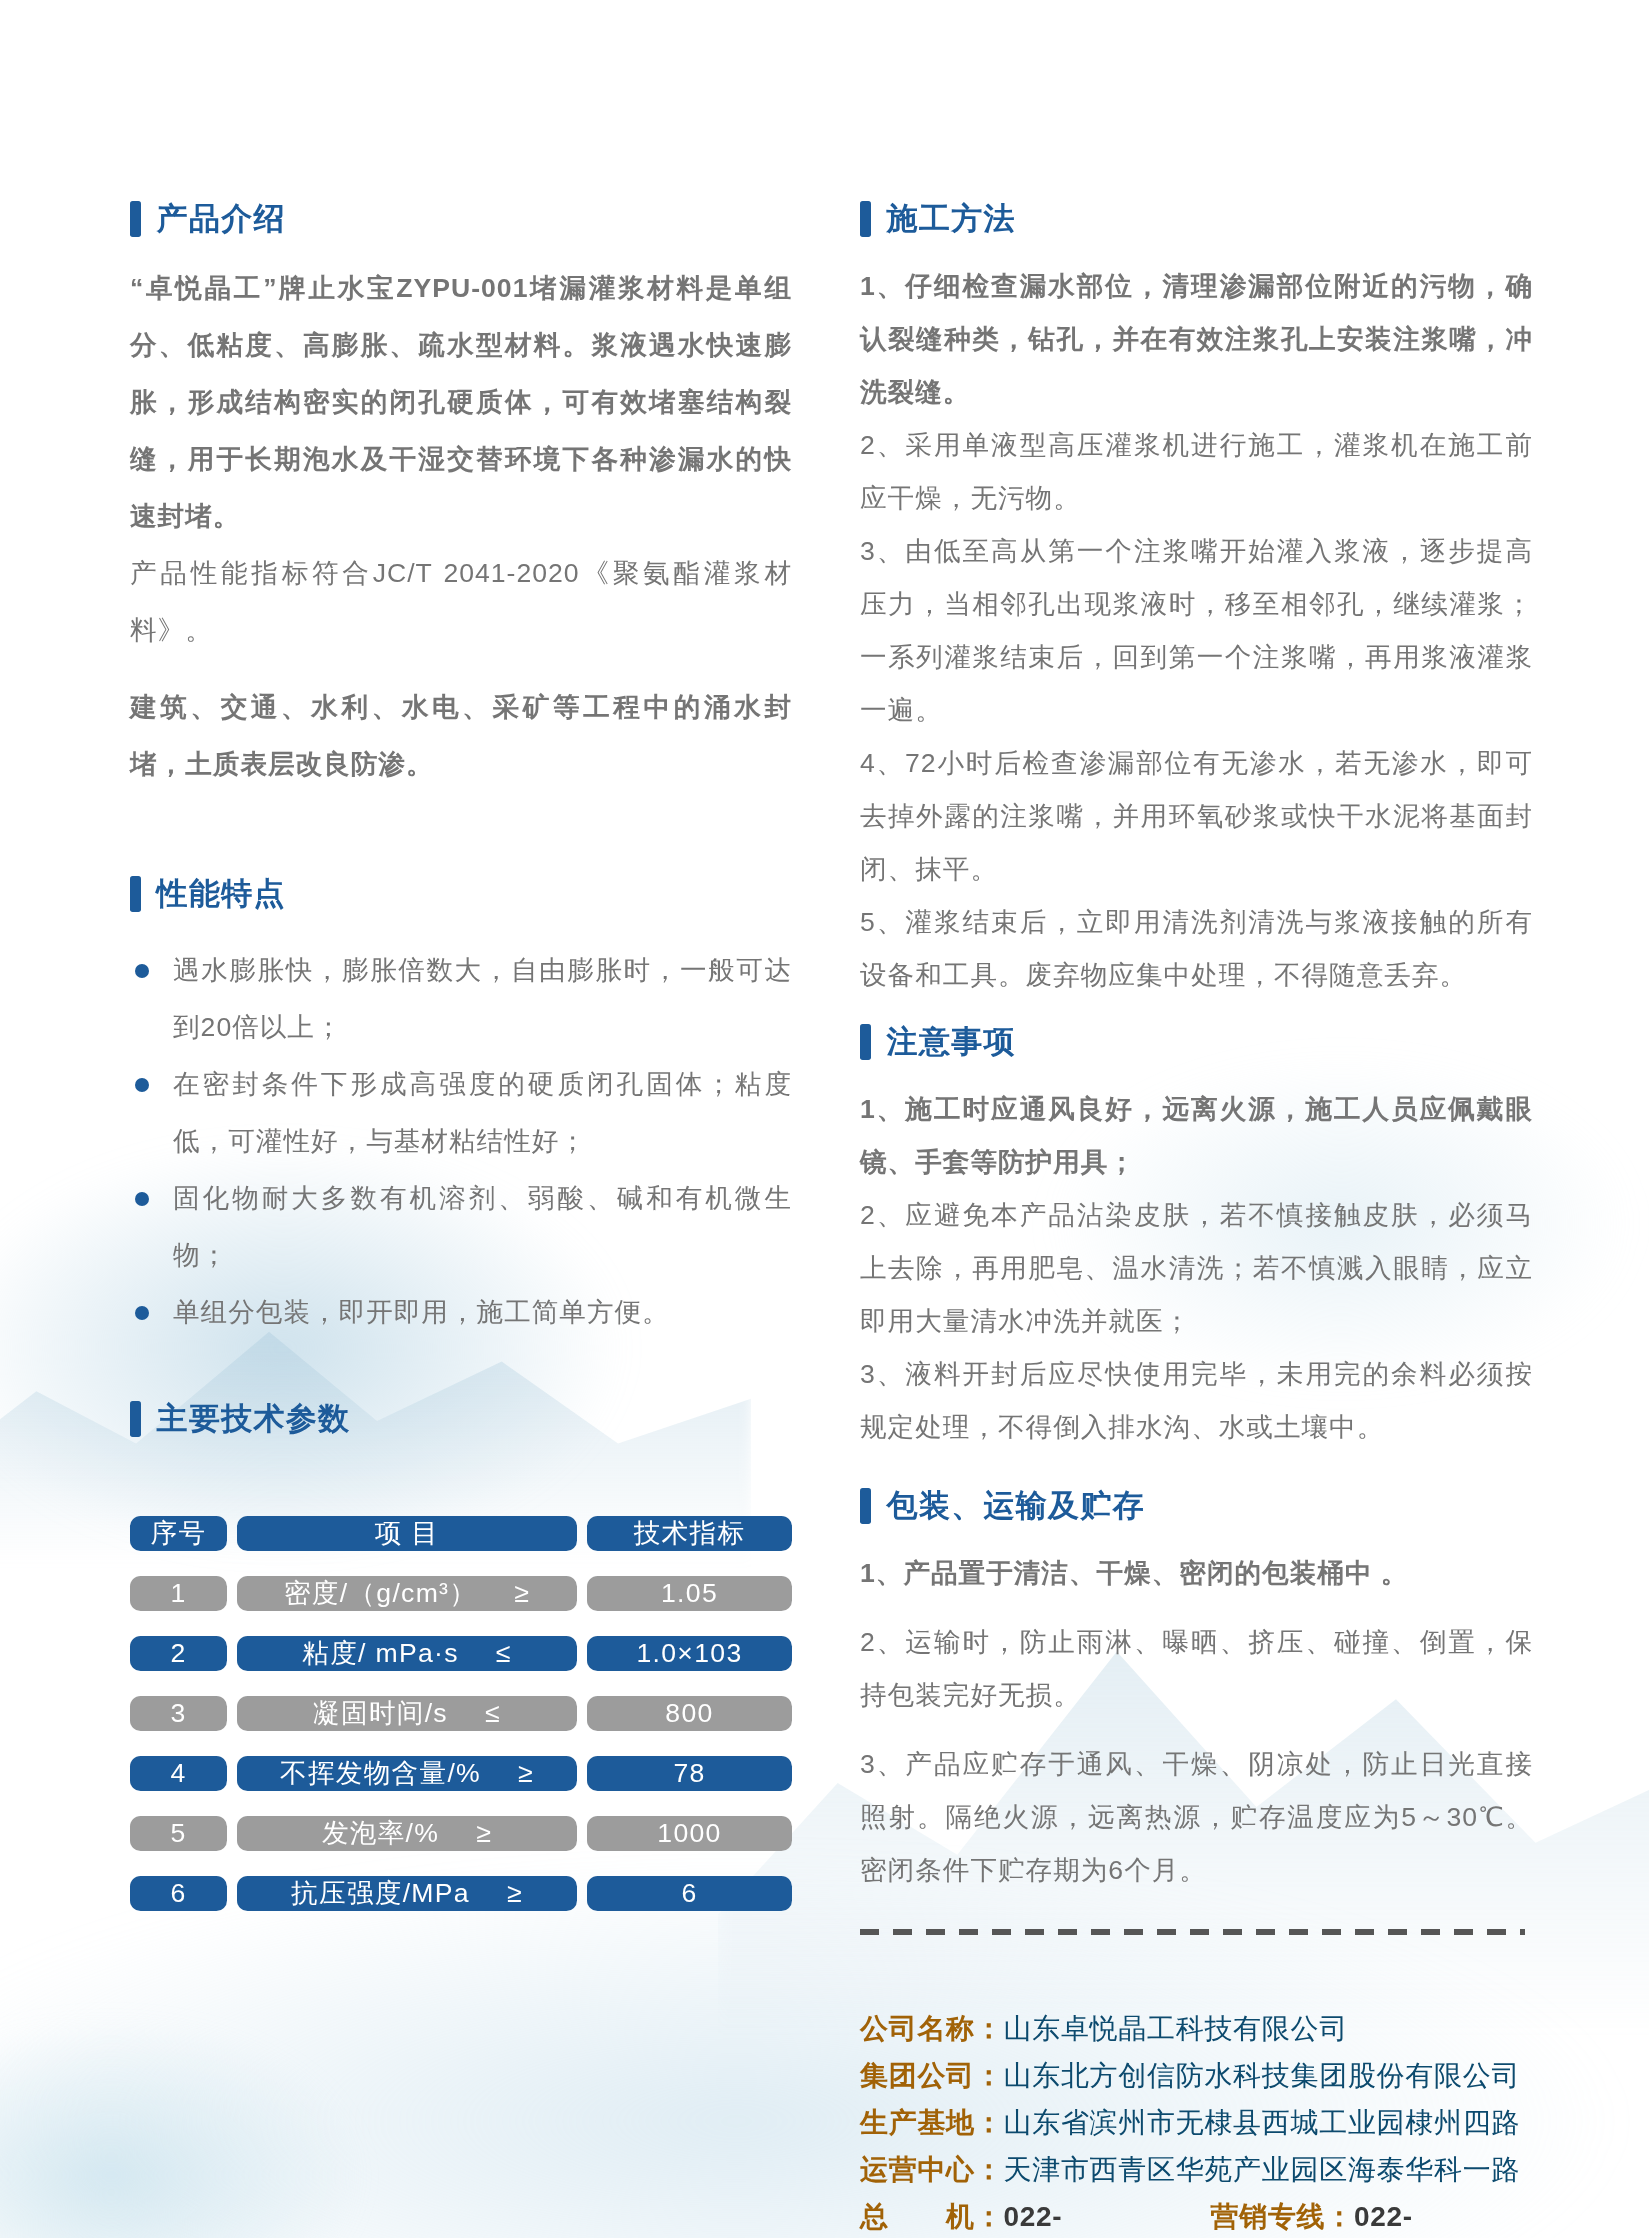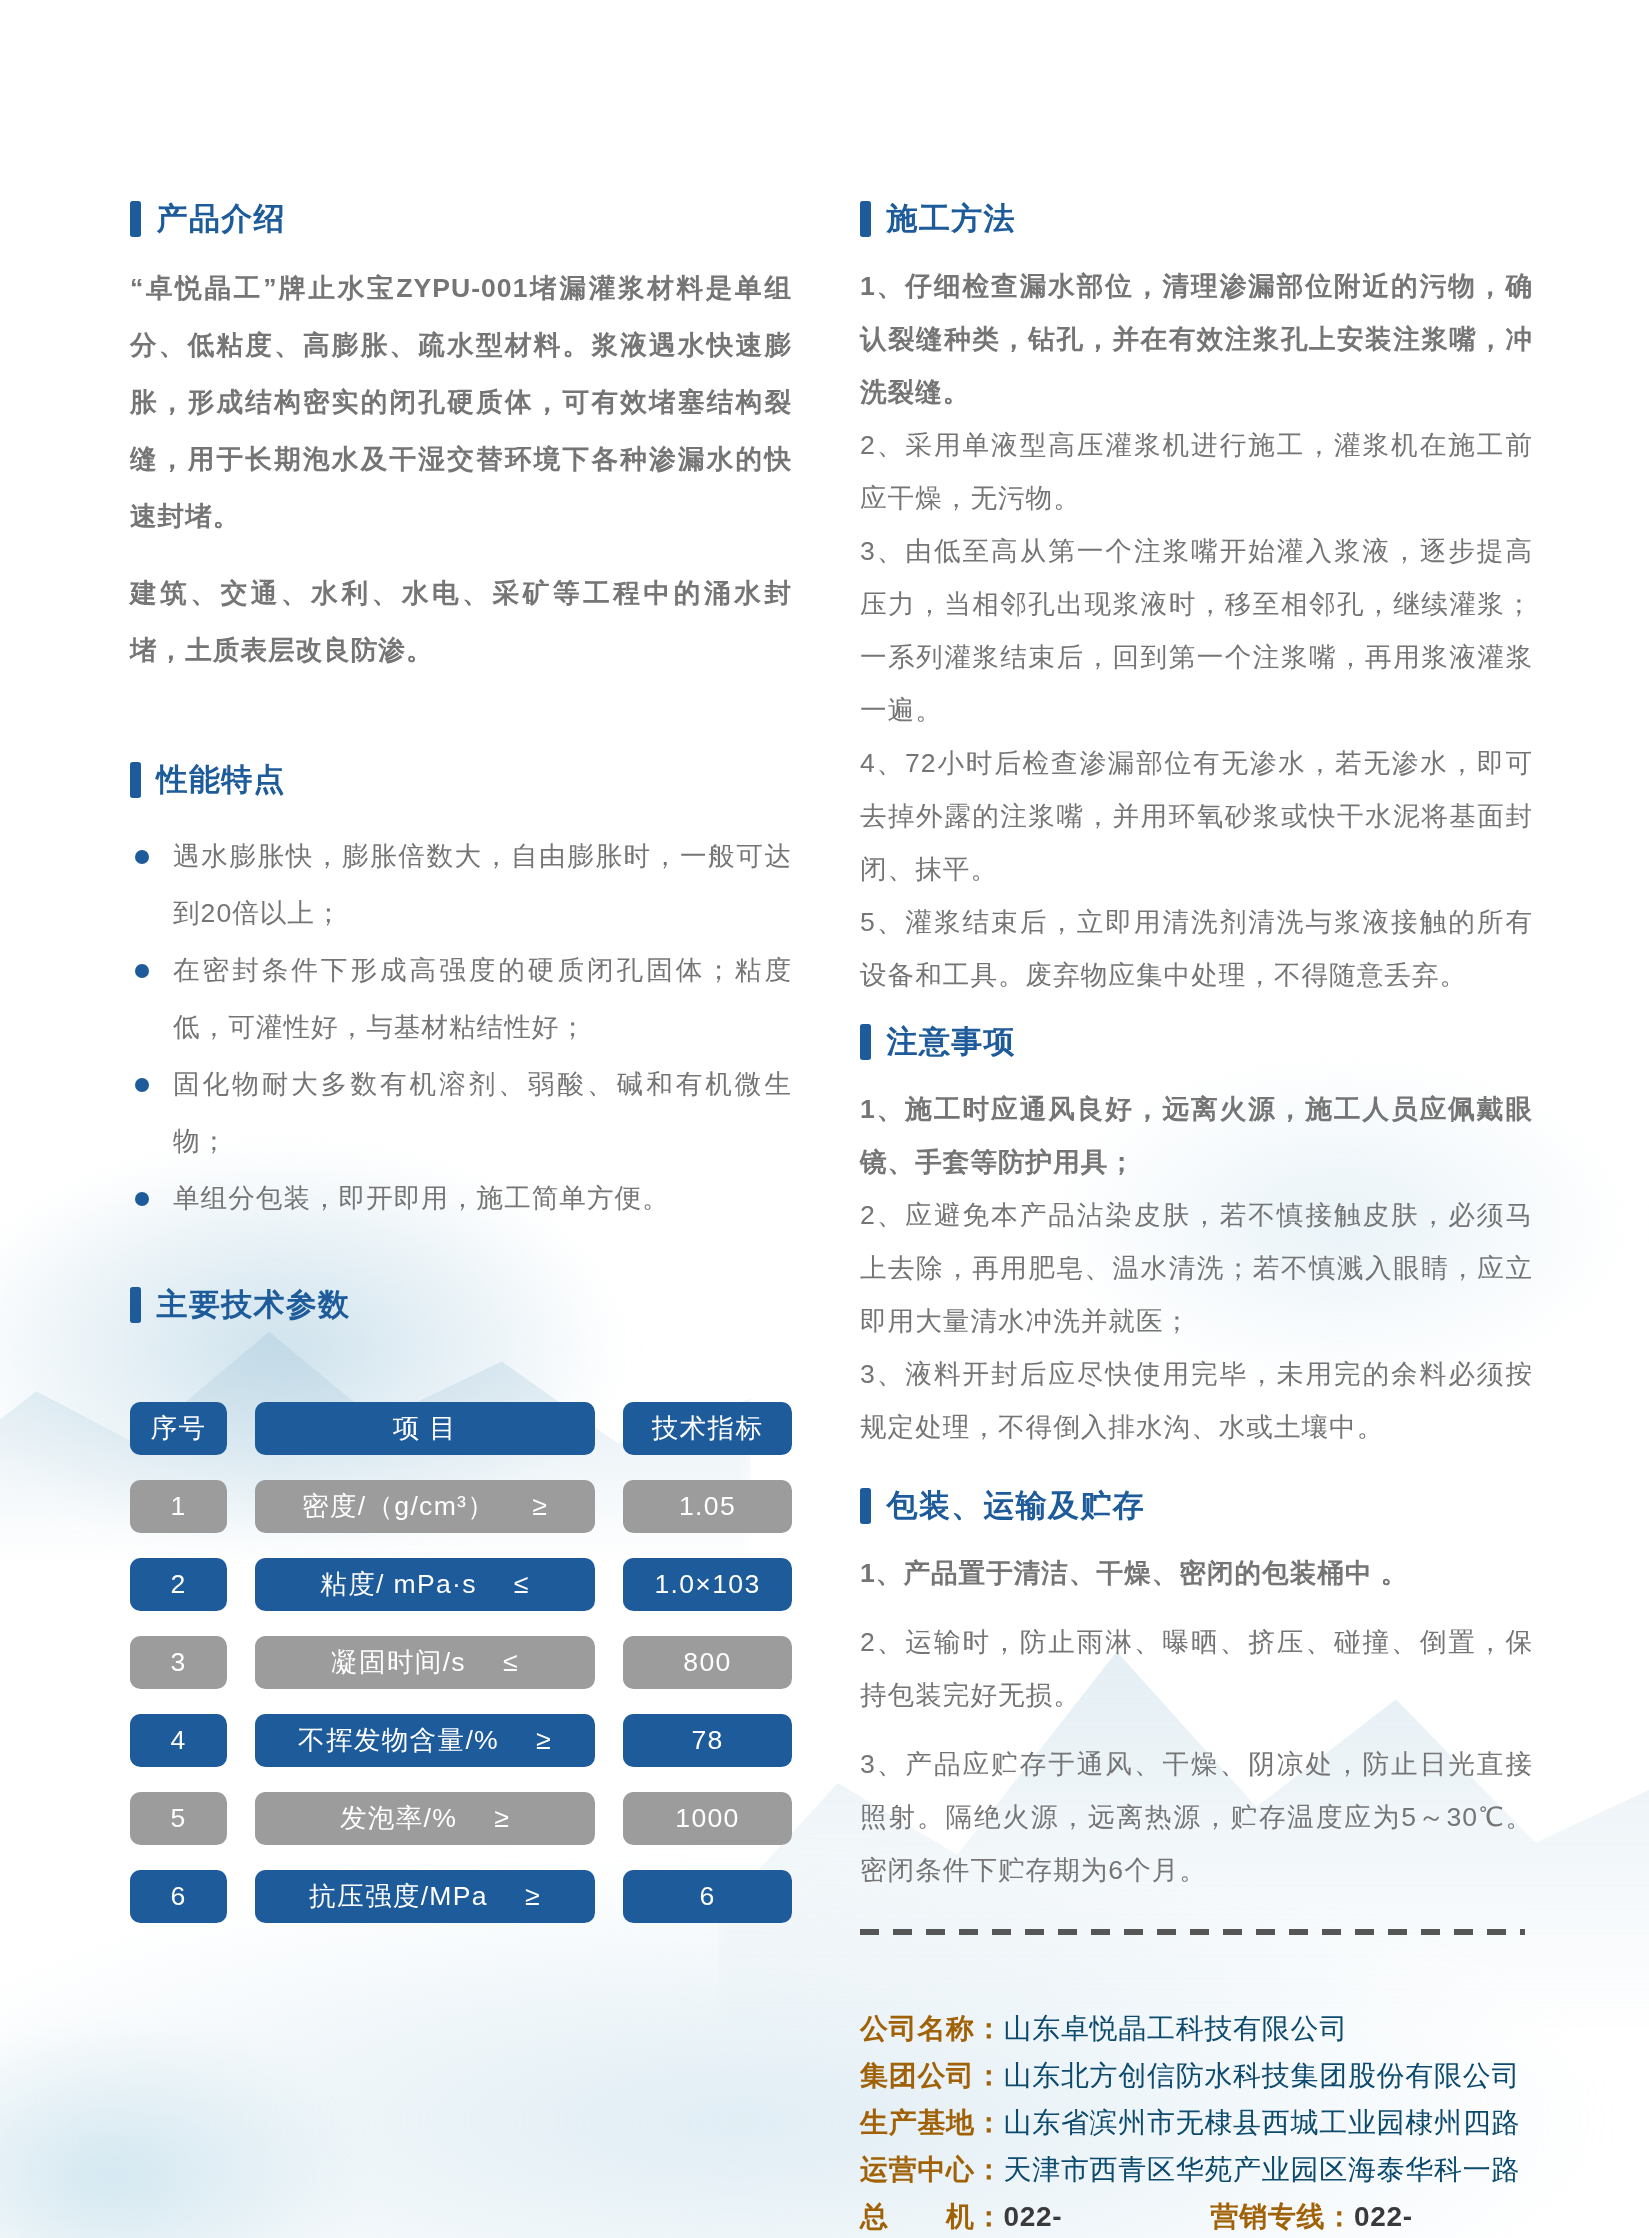--- a/index.html
+++ b/index.html
@@ -57,21 +57,21 @@
 
   
   .feat{list-style:none;margin:26.6px 0 0 0;padding:0;}
   .feat li{position:relative;padding-left:43px;font-size:26.6px;line-height:57px;
            color:var(--body);text-align:justify;letter-spacing:1px;}
   .dot{position:absolute;left:5.3px;top:22px;width:14px;height:14px;border-radius:50%;
        background:var(--accent);}
 
   
   .ptable{margin-top:76px;display:flex;flex-direction:column;gap:25px;}
-  .trow{display:flex;gap:28px;height:53px;}
+  .trow{display:flex;gap:10px;height:35px;}
   .cell{display:flex;align-items:center;justify-content:center;
         border-radius:10.6px;color:#ffffff;font-size:26.6px;letter-spacing:1.3px;}
   .c-no{width:97px;flex:0 0 auto;}
   .c-item{width:340px;flex:0 0 auto;}
   .c-val{flex:1;}
   .blue .cell{background:var(--accent);}
   .gray .cell{background:var(--rowgray);}
   .op{margin-left:37px;}
 
   
@@ -99,20 +99,21 @@
   <div class="wash w3"></div>
   <div class="wash w4"></div>
 
   <div class="col col-left">
 
     <h2 class="sec">
       <span class="bar"></span>
       <span>产品介绍</span>
     </h2>
     <p class="body mt30">“卓悦晶工”牌止水宝ZYPU-001堵漏灌浆材料是单组分、低粘度、高膨胀、疏水型材料。浆液遇水快速膨胀，形成结构密实的闭孔硬质体，可有效堵塞结构裂缝，用于长期泡水及干湿交替环境下各种渗漏水的快速封堵。</p>
+    <p class="body">产品性能指标符合JC/T 2041-2020《聚氨酯灌浆材料》。</p>
 
     <p class="body mt30">建筑、交通、水利、水电、采矿等工程中的涌水封堵，土质表层改良防渗。</p>
 
     <h2 class="sec" style="margin-top:80px;">
       <span class="bar"></span>
       <span>性能特点</span>
     </h2>
     <ul class="feat">
       <li>
         <span class="dot"></span>

